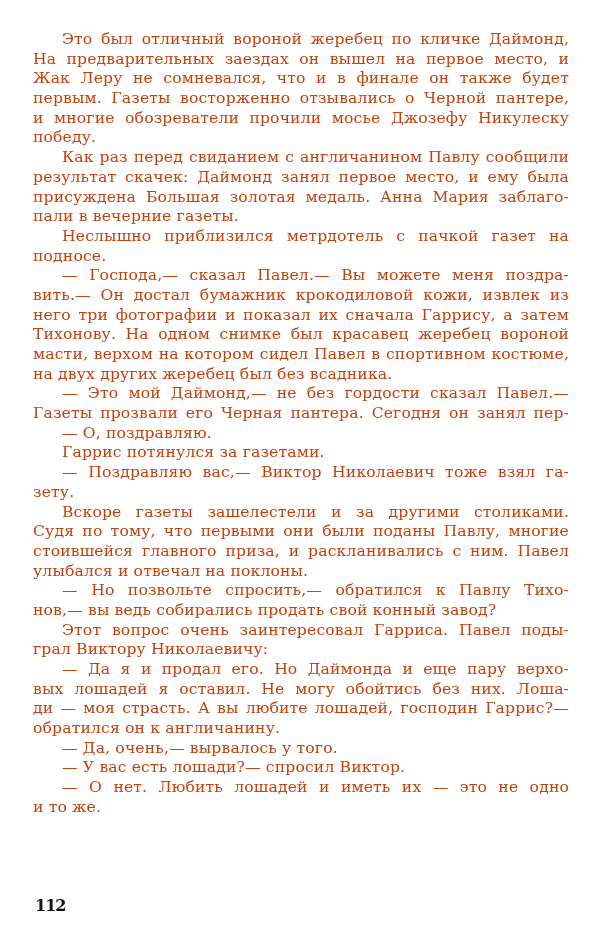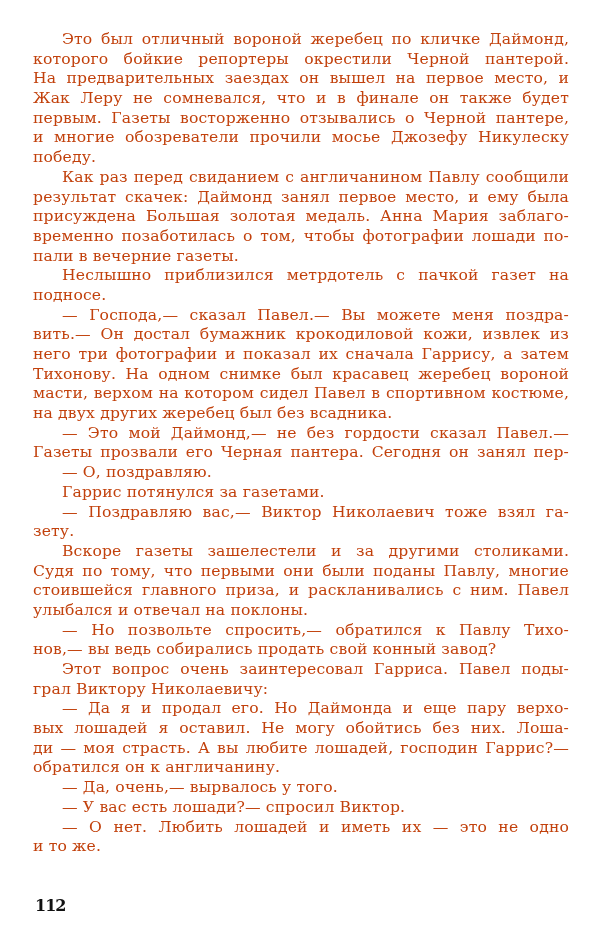--- a/index.html
+++ b/index.html
@@ -18,30 +18,28 @@
     font-family: "DejaVu Serif", "Liberation Serif", serif;
     font-weight: bold; font-size: 16px; color: #111;
     letter-spacing: -1px;
   }
 </style>
 </head>
 <body>
 
 <div class="page" id="page-body">
     <span class="line indent">Это был отличный вороной жеребец по кличке Даймонд,</span>
-    <span class="line">которого бойкие репортеры окрестили Черной пантерой.</span>
     <span class="line">На предварительных заездах он вышел на первое место, и</span>
     <span class="line">Жак Леру не сомневался, что и в финале он также будет</span>
     <span class="line">первым. Газеты восторженно отзывались о Черной пантере,</span>
     <span class="line">и многие обозреватели прочили мосье Джозефу Никулеску</span>
     <span class="line last">победу.</span>
     <span class="line indent">Как раз перед свиданием с англичанином Павлу сообщили</span>
     <span class="line">результат скачек: Даймонд занял первое место, и ему была</span>
     <span class="line">присуждена Большая золотая медаль. Анна Мария заблаго-</span>
-    <span class="line">временно позаботилась о том, чтобы фотографии лошади по-</span>
     <span class="line last">пали в вечерние газеты.</span>
     <span class="line indent">Неслышно приблизился метрдотель с пачкой газет на</span>
     <span class="line last">подносе.</span>
     <span class="line indent">— Господа,— сказал Павел.— Вы можете меня поздра-</span>
     <span class="line">вить.— Он достал бумажник крокодиловой кожи, извлек из</span>
     <span class="line">него три фотографии и показал их сначала Гаррису, а затем</span>
     <span class="line">Тихонову. На одном снимке был красавец жеребец вороной</span>
     <span class="line">масти, верхом на котором сидел Павел в спортивном костюме,</span>
     <span class="line last">на двух других жеребец был без всадника.</span>
     <span class="line indent">— Это мой Даймонд,— не без гордости сказал Павел.—</span>

